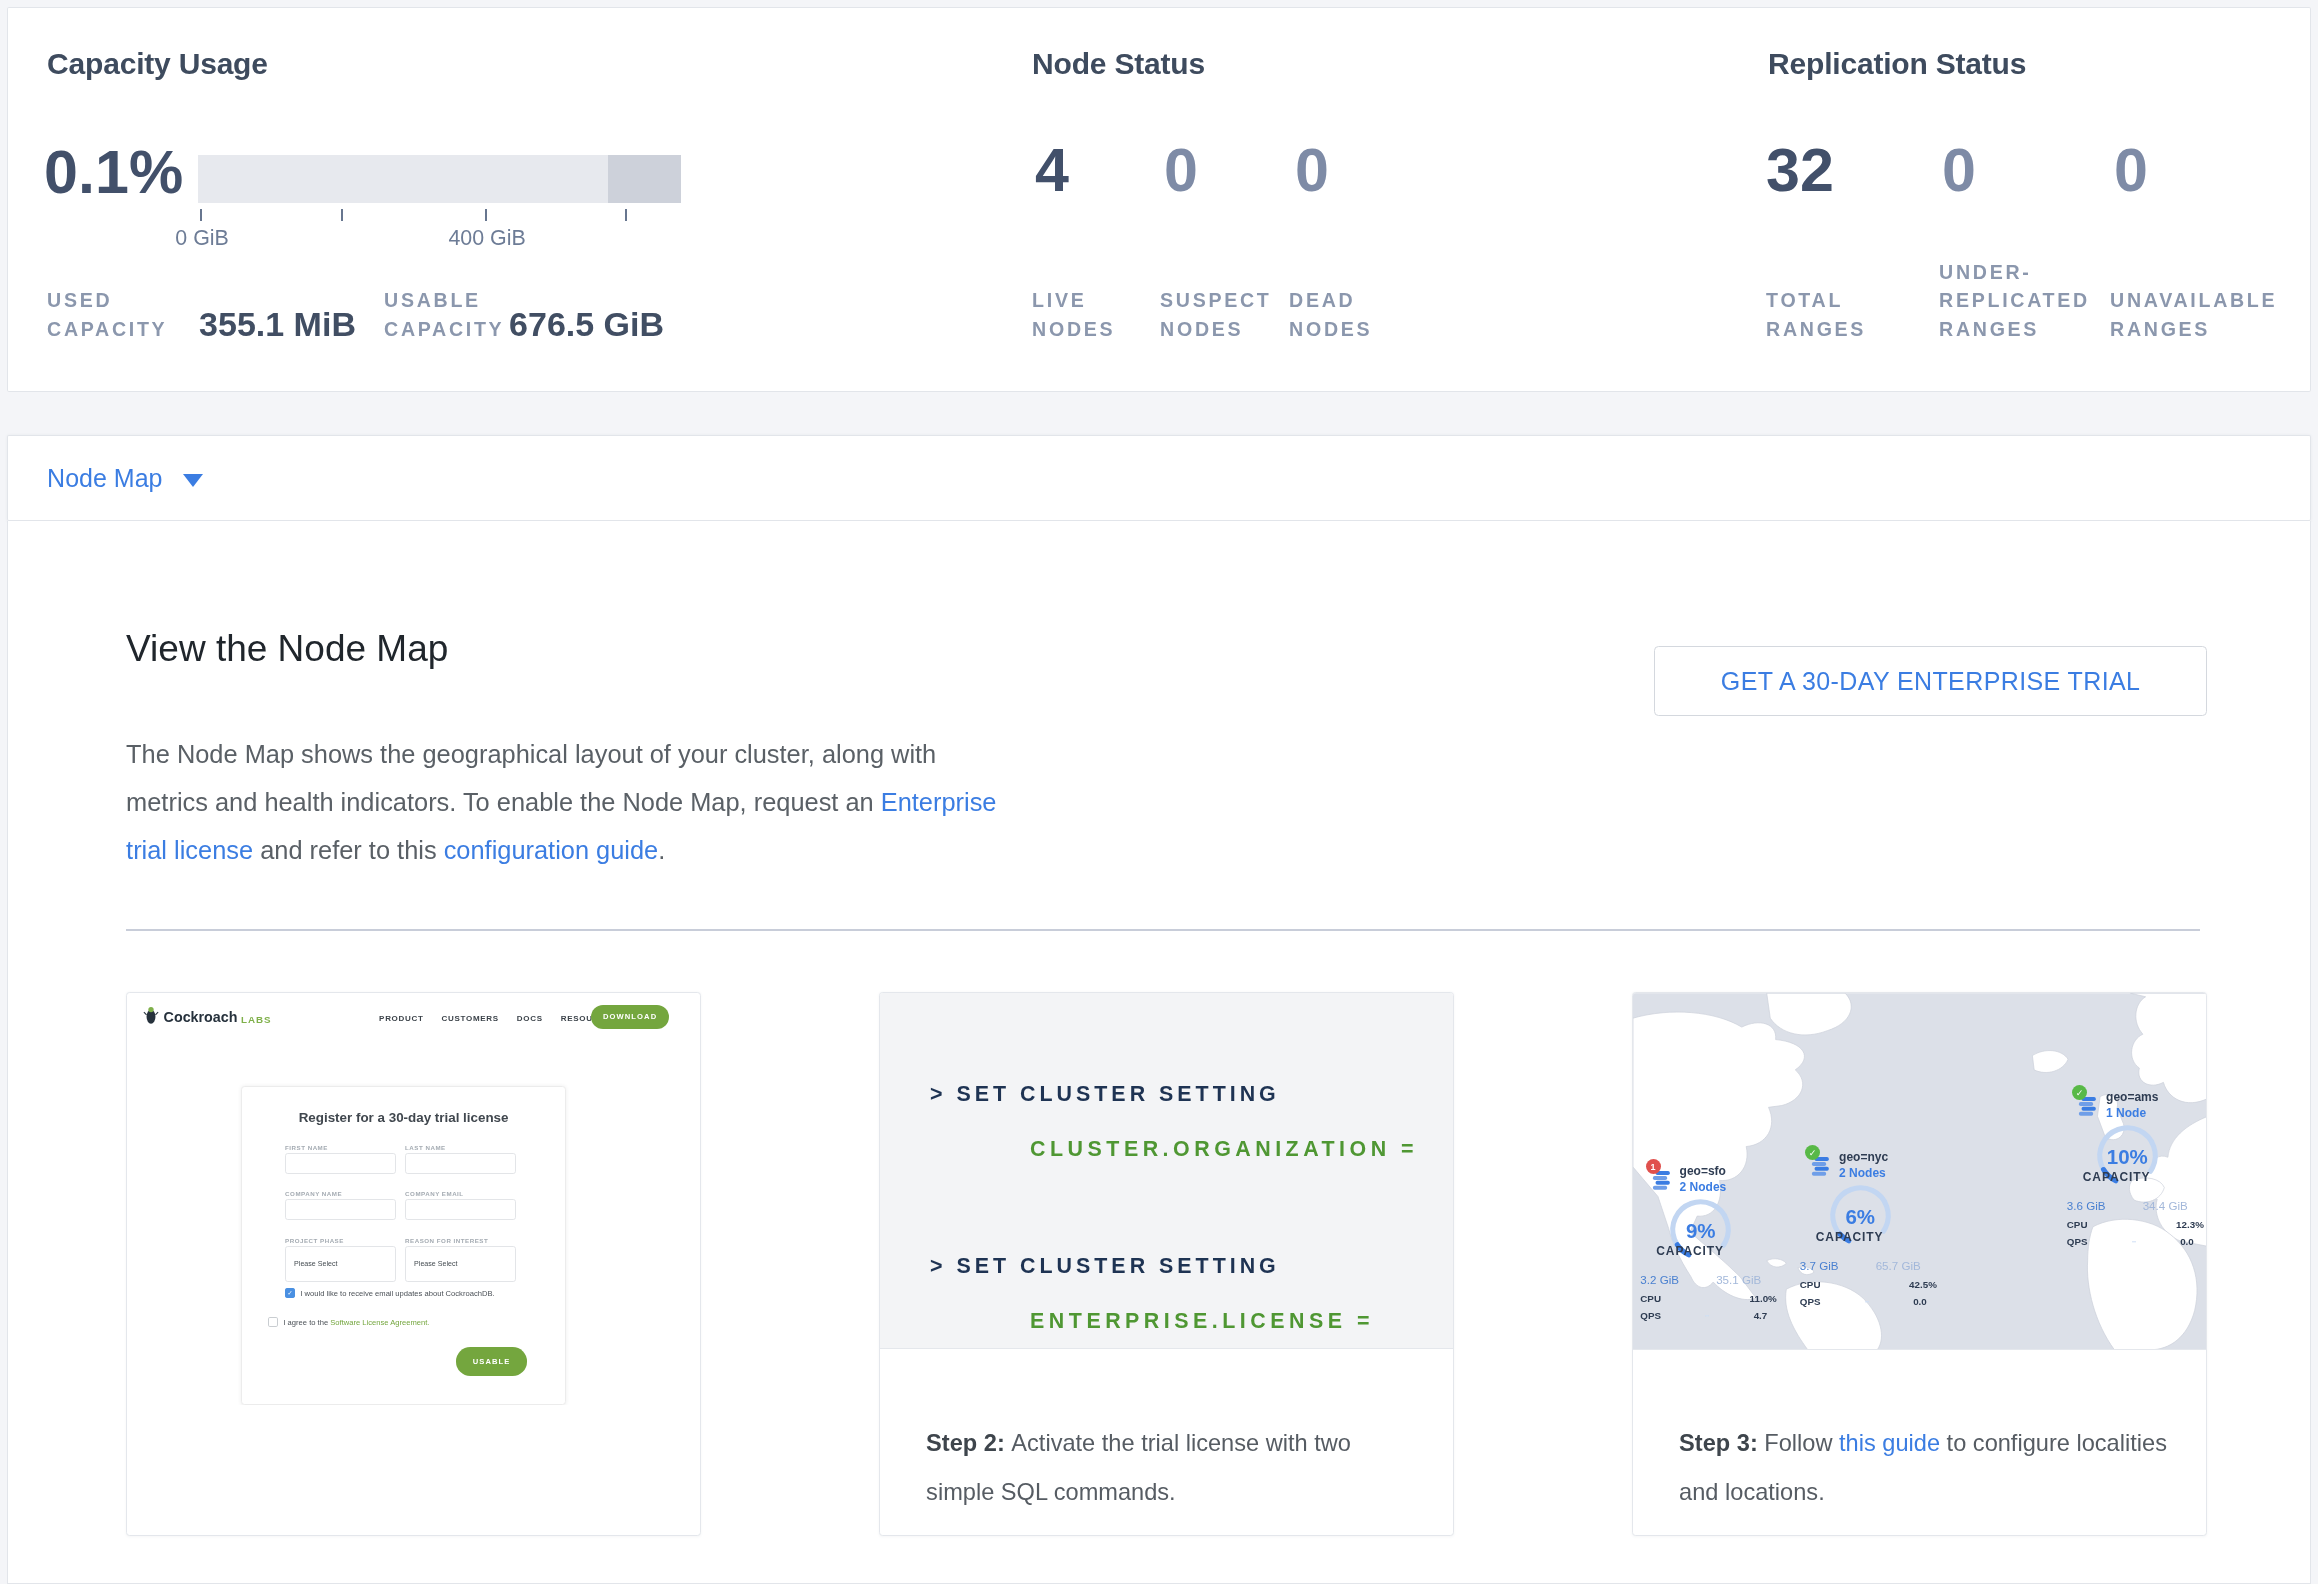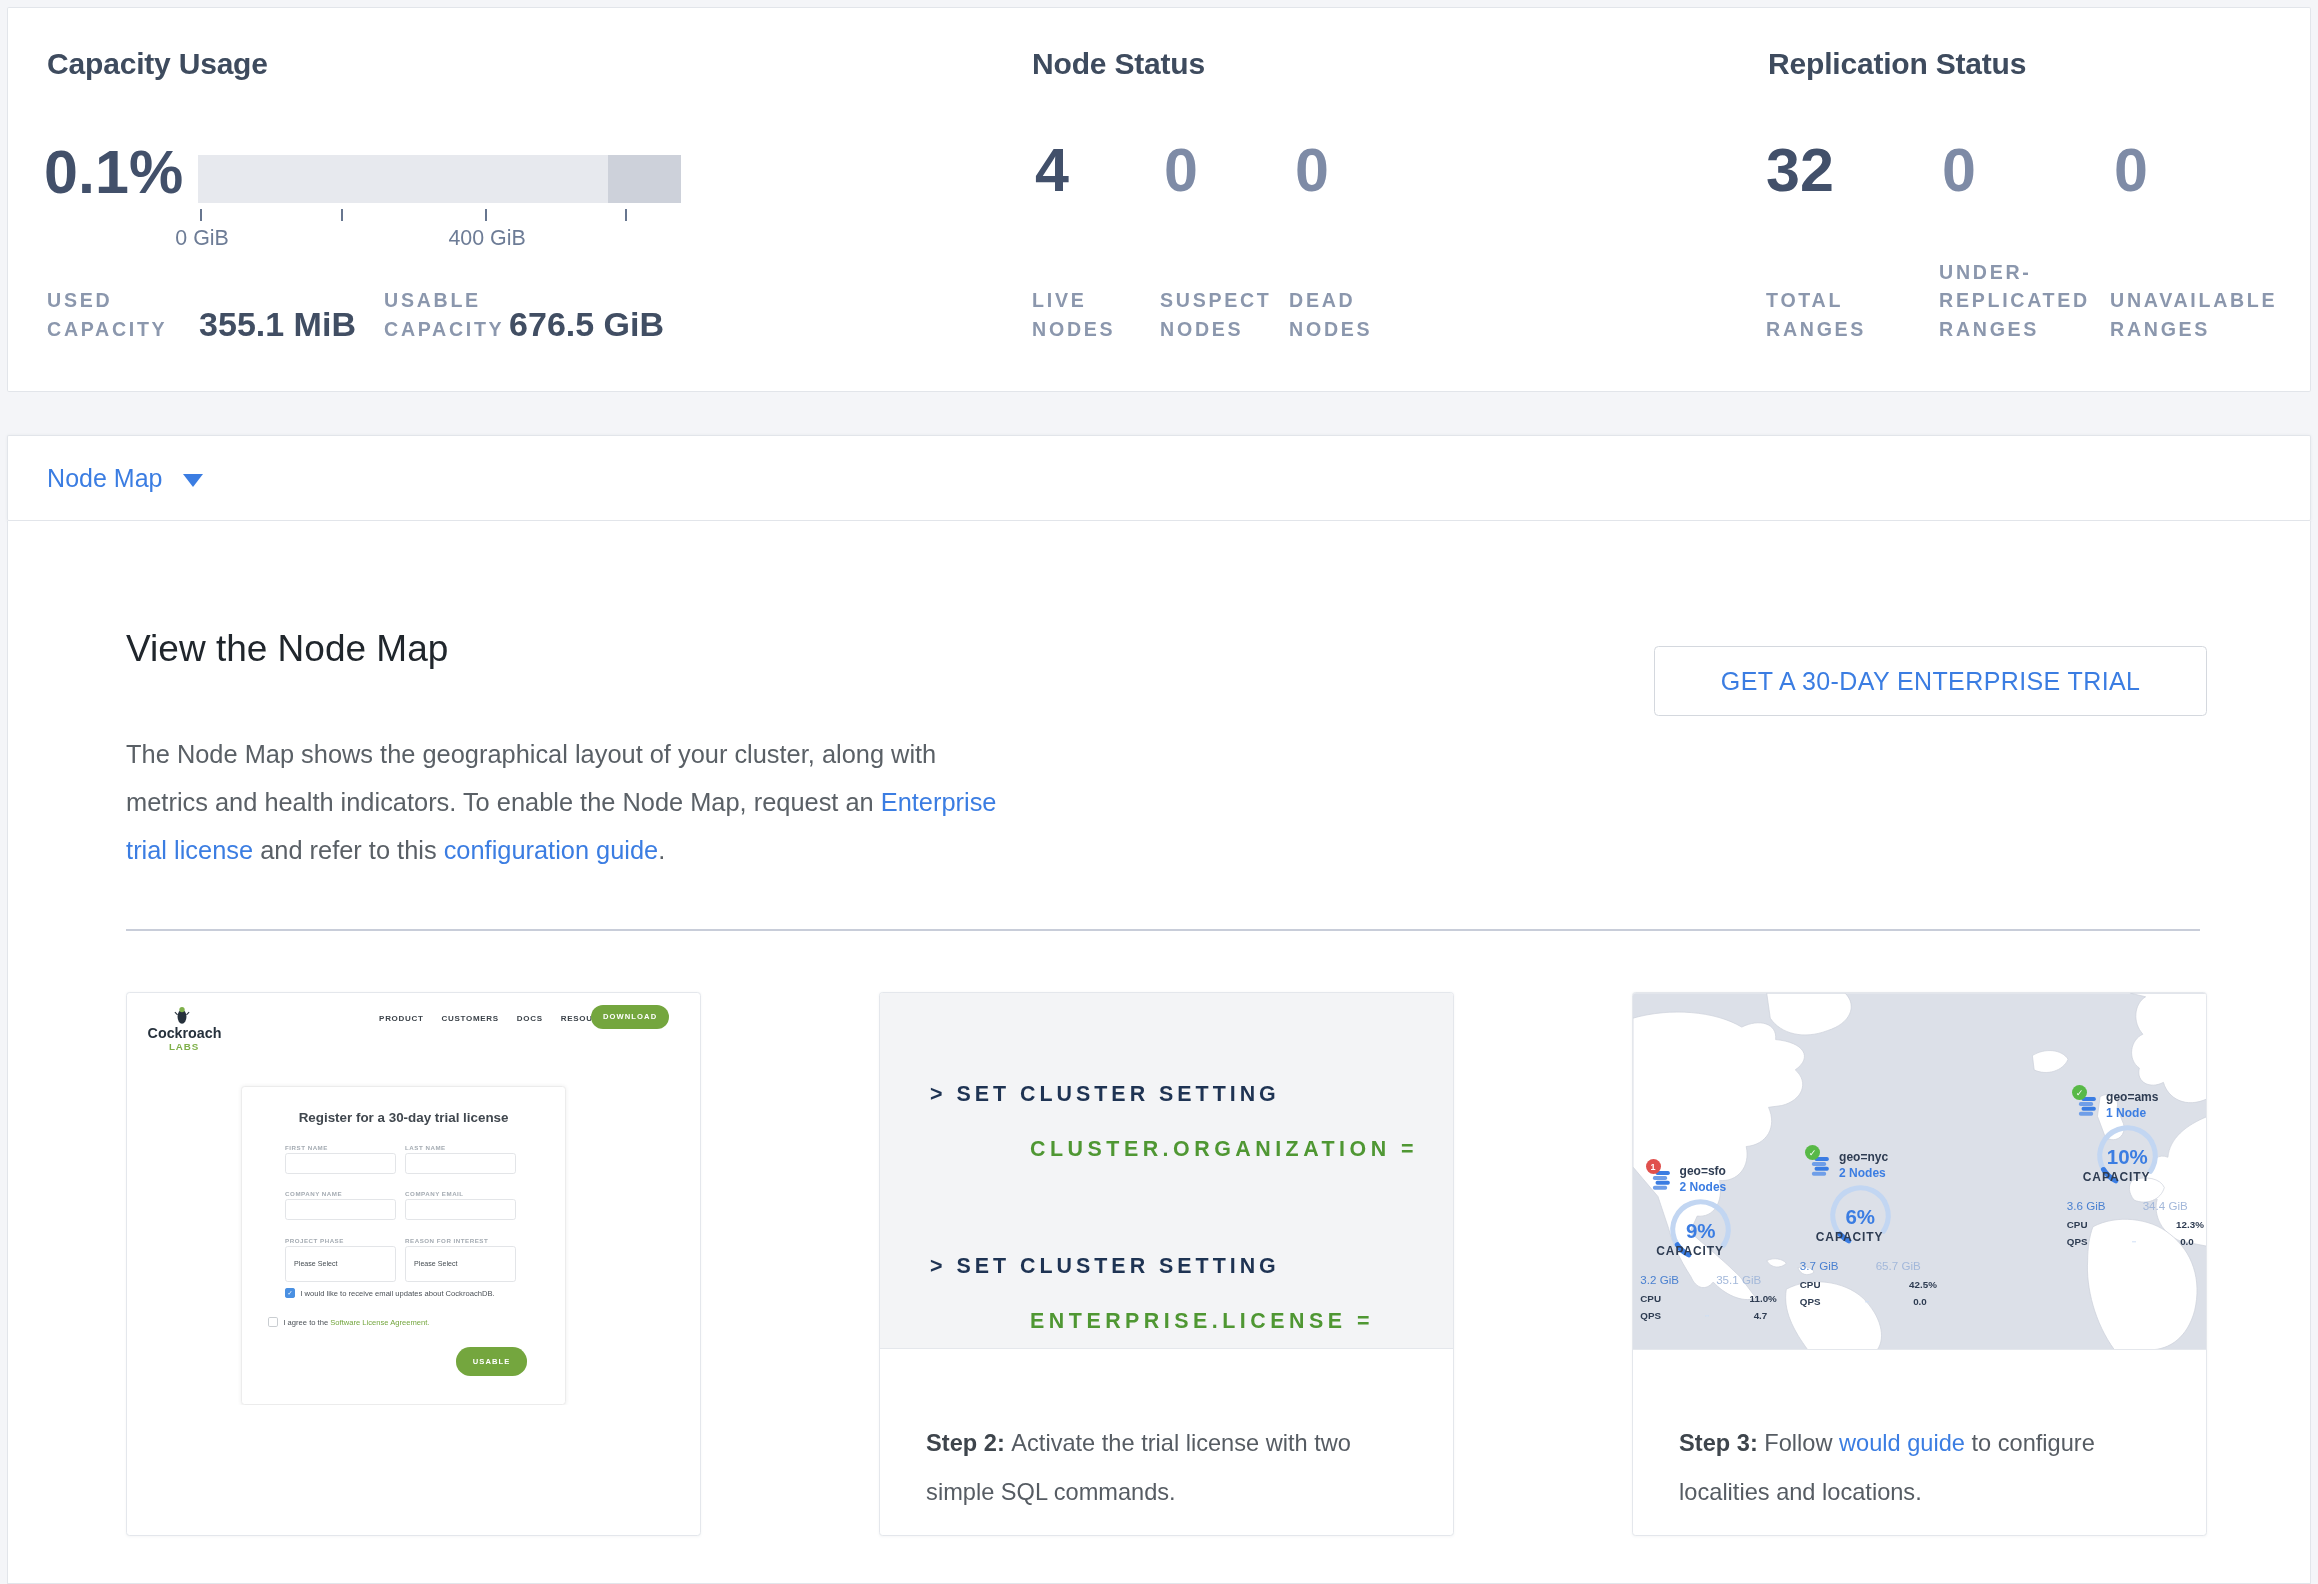--- a/index.html
+++ b/index.html
@@ -42,21 +42,21 @@
 
   
   .card{position:absolute;top:471px;width:575px;height:544px;background:#fff;border:1.3px solid #e4e7ec;
     border-radius:3.6px;box-sizing:border-box;box-shadow:0 0.9px 2.7px rgba(60,70,90,.05);}
   #card1{left:118px;} #card2{left:871px;} #card3{left:1624px;}
   .caption{position:absolute;left:46px;top:426px;width:499px;font-size:23.6px;line-height:49px;color:#565c63;}
   .caption b{color:#3e454c;font-weight:700;}
 
   
   .site{position:absolute;left:0;top:0;width:100%;height:412px;overflow:hidden;filter:blur(0.4px);}
-  .site .hdr-logo{position:absolute;left:16px;top:12.5px;display:flex;align-items:center;flex-direction:column;}
+  .site .hdr-logo{position:absolute;left:16px;top:12.5px;display:flex;align-items:flex-end;}
   .site .brand{font-size:14.3px;font-weight:700;color:#26313c;margin-left:4.5px;}
   .site .brand-suf{font-size:9.8px;font-weight:700;color:#7fb04a;letter-spacing:0.9px;margin-left:3.6px;}
   .site .nav{position:absolute;left:252px;top:21.4px;display:flex;gap:18px;}
   .site .nav span{font-size:8px;font-weight:700;color:#3c434a;letter-spacing:0.7px;}
   .site .dl{position:absolute;left:464px;top:11.6px;width:78px;height:24px;border-radius:12.5px;background:#74a63e;
     color:#fff;font-size:7.6px;font-weight:700;letter-spacing:1.1px;display:flex;align-items:center;justify-content:center;}
   .form-box{position:absolute;left:114px;top:93px;width:325px;height:319px;background:#fff;border:0.9px solid #ececec;
     border-radius:3.6px;box-shadow:0 0.9px 4.5px rgba(0,0,0,.07);box-sizing:border-box;}
   .form-title{position:absolute;left:0;top:23px;width:100%;text-align:center;font-size:13.4px;font-weight:700;color:#40474e;}
   .f-label{position:absolute;font-size:6.2px;font-weight:700;color:#a4abb2;letter-spacing:0.5px;}
@@ -351,17 +351,17 @@
         <div class="stat-row" style="top:151px">
           <span>QPS</span>
           <svg class="spark" width="52" height="11.6" viewBox="0 0 58 13">
               <rect width="58" height="13" fill="#d8e5f7"></rect>
               <polyline points="1,7 57,7" fill="none" stroke="#6b97dd" stroke-width="1.3"></polyline>
             </svg>
           <span class="sv">0.0</span>
         </div>
       </div>
     </div>
-    <div class="caption"><b>Step 3: </b><span>Follow </span><span class="link">would guide</span><span> to configure localities and locations.</span></div>
+    <div class="caption"><b>Step 3: </b><span>Follow </span><span class="link">this guide</span><span> to configure localities and locations.</span></div>
   </div>
 
 </div>
 
 
 </body></html>

